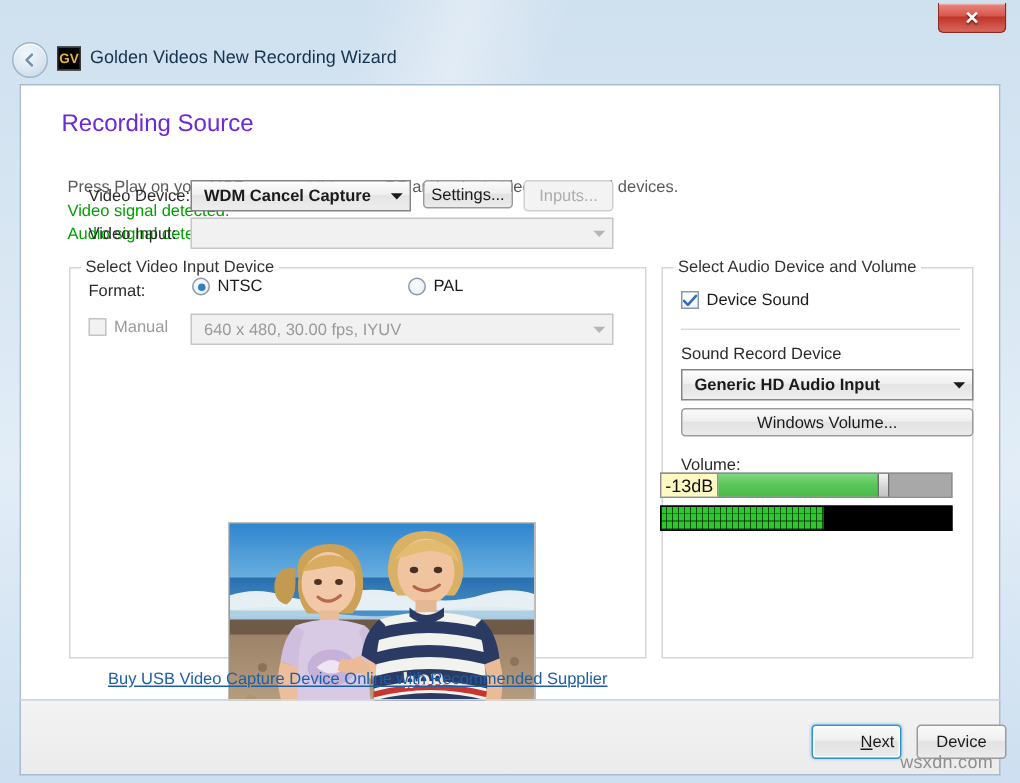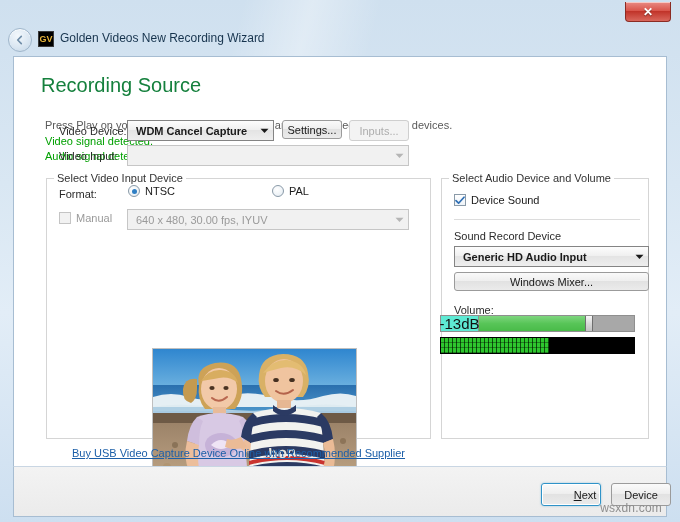--- a/index.html
+++ b/index.html
@@ -111,22 +111,22 @@
     width: 654px; height: 410px;
     background: #ffffff;
     border: 1px solid #a7bdd2;
     border-bottom: none;
     box-sizing: border-box;
   }
 
   #page-title {
     position: absolute;
     left: 27px; top: 17px;
-    font-size: 20px;
-    color: #15803d;
+    font-size: 16px;
+    color: #6d28d9;
     white-space: nowrap;
   }
 
   #instruction {
     position: absolute;
     left: 31px; top: 62px;
     font-size: 11px;
     color: #5a5a5a;
     white-space: nowrap;
   }
@@ -327,27 +327,27 @@
     width: 195px; height: 17px;
     border: 1px solid #8f8f8f;
     box-sizing: border-box;
     background: #a8a8a8;
     display: flex;
     align-items: stretch;
     cursor: pointer;
   }
   #volume-readout {
     width: 38px;
-    background: #5eead4;
+    background: #fef9c3;
     border-right: 1px solid #8f8f8f;
     box-sizing: border-box;
     display: flex;
     align-items: center;
     justify-content: center;
-    font-size: 15px;
+    font-size: 12px;
     color: #111111;
     flex: 0 0 auto;
   }
   #volume-fill {
     background: linear-gradient(180deg, #7fd67f 0%, #58c558 50%, #49bb49 100%);
     flex: 0 0 auto;
   }
   #volume-thumb {
     width: 8px;
     background: linear-gradient(180deg, #f7f7f7 0%, #d9d9d9 50%, #c2c2c2 100%);
@@ -640,21 +640,21 @@
 
     <div class="combo" style="left:440px; top:189px; width:195px; height:21px;">
       <span class="combo-text">Generic HD Audio Input</span>
       <span class="combo-arrow">
         <svg width="9" height="6" viewBox="0 0 9 6">
             <path d="M0.5 0.8 L4.5 5 L8.5 0.8 Z" fill="#1a1a1a"></path>
           </svg>
       </span>
     </div>
 
-    <div class="btn" style="left:440px; top:215px; width:195px; height:19px;">Windows Mixer...</div>
+    <div class="btn" style="left:440px; top:215px; width:195px; height:19px;">Windows Volume...</div>
 
     <div class="field-label" style="left:440px; top:247px;">Volume:</div>
 
     <div id="buy-link">Buy USB Video Capture Device Online with Recommended Supplier</div>
 
   </div>
 
   <div id="volume-slider">
     <span id="volume-readout">-13dB</span>
     <span id="volume-fill" style="width: 106px;"></span>

